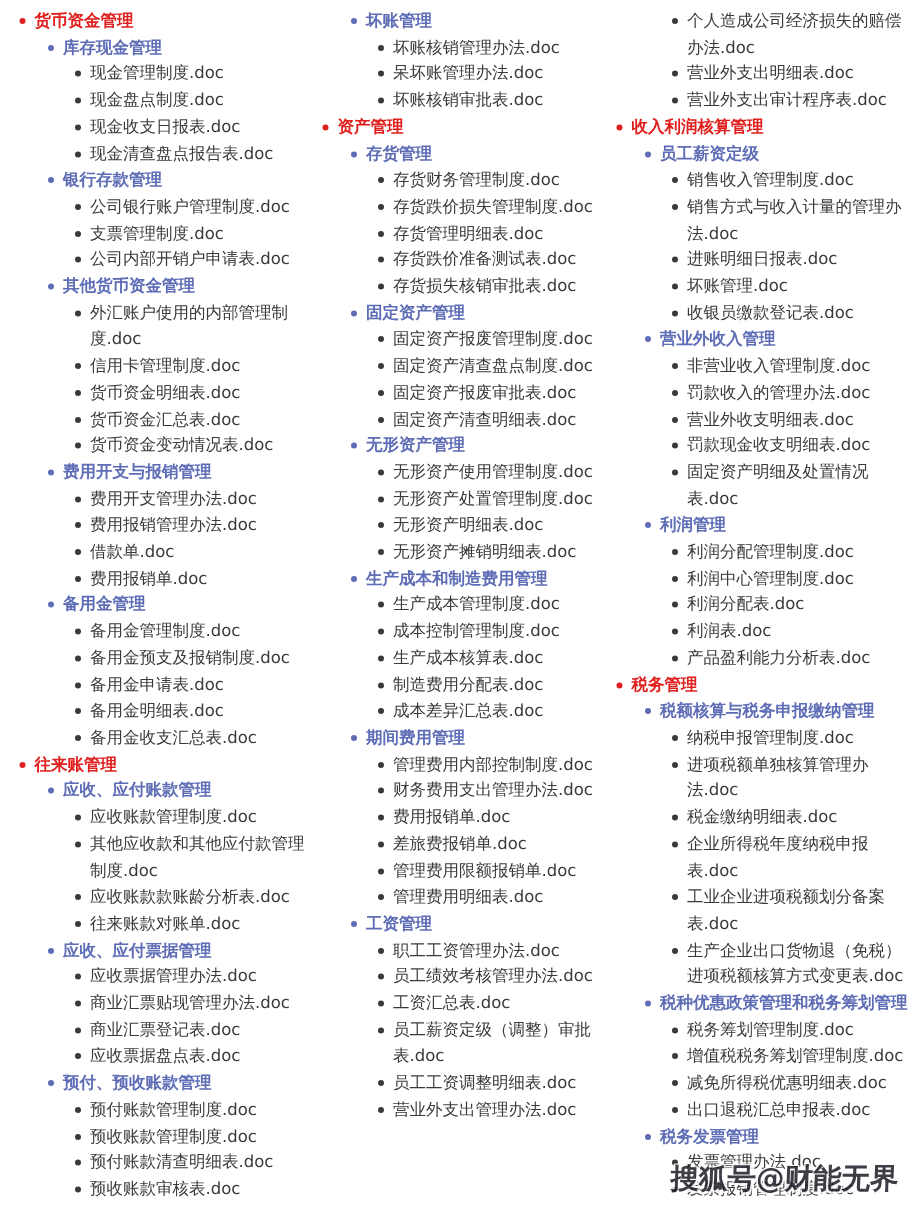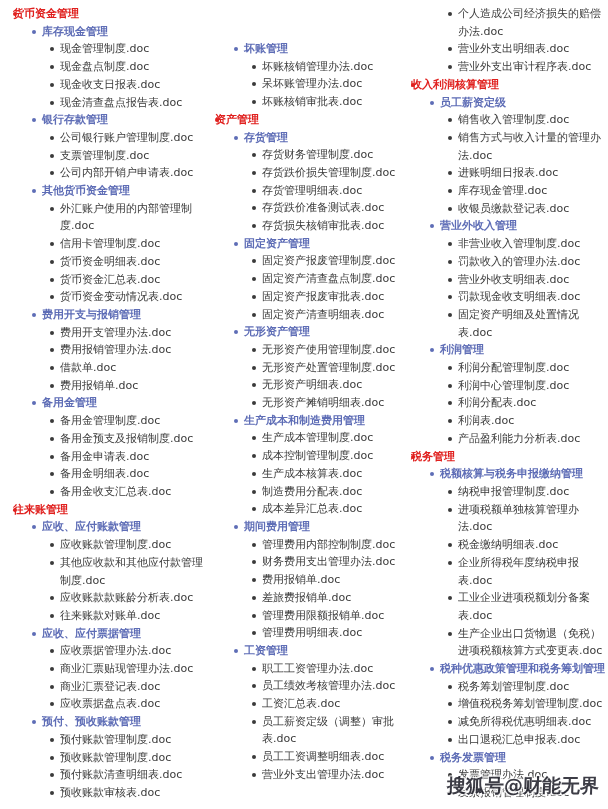--- a/index.html
+++ b/index.html
@@ -5,38 +5,38 @@
   html,body { margin:0; padding:0; }
   .page {
     position:relative;
     width:608px; height:809px;
     background:#ffffff;
     overflow:hidden;
     font-family:"DejaVu Sans", sans-serif;
   }
   .col { position:absolute; top:5px; }
   .col-1 { left:1px;   width:202px; }
-  .col-2 { left:203px; width:198px;margin-top:35px; }
+  .col-2 { left:203px; width:198px; }
   .col-3 { left:399px; width:209px; }
 
   .item {
     position:relative;
     font-size:11px;
     line-height:17.7px;
     word-break:normal;
   }
   .item::before {
     content:"";
     position:absolute;
     width:4px; height:4px;
     border-radius:50%;
     background:currentColor;
     top:7px;
   }
-  .lvl1 { padding-left:12px; font-weight:bold; color:var(--c-l1); }
+  .lvl1 { padding-left:22px; font-weight:bold; color:var(--c-l1); }
   .lvl1::before { left:12px; }
   .lvl2 { padding-left:41px; font-weight:bold; color:var(--c-l2); }
   .lvl2::before { left:31px; }
   .lvl3 { padding-left:59px; font-weight:normal; color:var(--c-doc); }
   .lvl3::before { left:49px; }
 
   .watermark {
     position:absolute;
     left:447px; top:773px;
     font-size:19px;
@@ -143,21 +143,21 @@
     </div>
   <div class="col col-3">
       <div class="item lvl3">个人造成公司经济损失的赔偿办法.doc</div>
       <div class="item lvl3">营业外支出明细表.doc</div>
       <div class="item lvl3">营业外支出审计程序表.doc</div>
       <div class="item lvl1">收入利润核算管理</div>
       <div class="item lvl2">员工薪资定级</div>
       <div class="item lvl3">销售收入管理制度.doc</div>
       <div class="item lvl3">销售方式与收入计量的管理办法.doc</div>
       <div class="item lvl3">进账明细日报表.doc</div>
-      <div class="item lvl3">库存现金管理.doc</div>
+      <div class="item lvl3">坏账管理.doc</div>
       <div class="item lvl3">收银员缴款登记表.doc</div>
       <div class="item lvl2">营业外收入管理</div>
       <div class="item lvl3">非营业收入管理制度.doc</div>
       <div class="item lvl3">罚款收入的管理办法.doc</div>
       <div class="item lvl3">营业外收支明细表.doc</div>
       <div class="item lvl3">罚款现金收支明细表.doc</div>
       <div class="item lvl3">固定资产明细及处置情况表.doc</div>
       <div class="item lvl2">利润管理</div>
       <div class="item lvl3">利润分配管理制度.doc</div>
       <div class="item lvl3">利润中心管理制度.doc</div>

